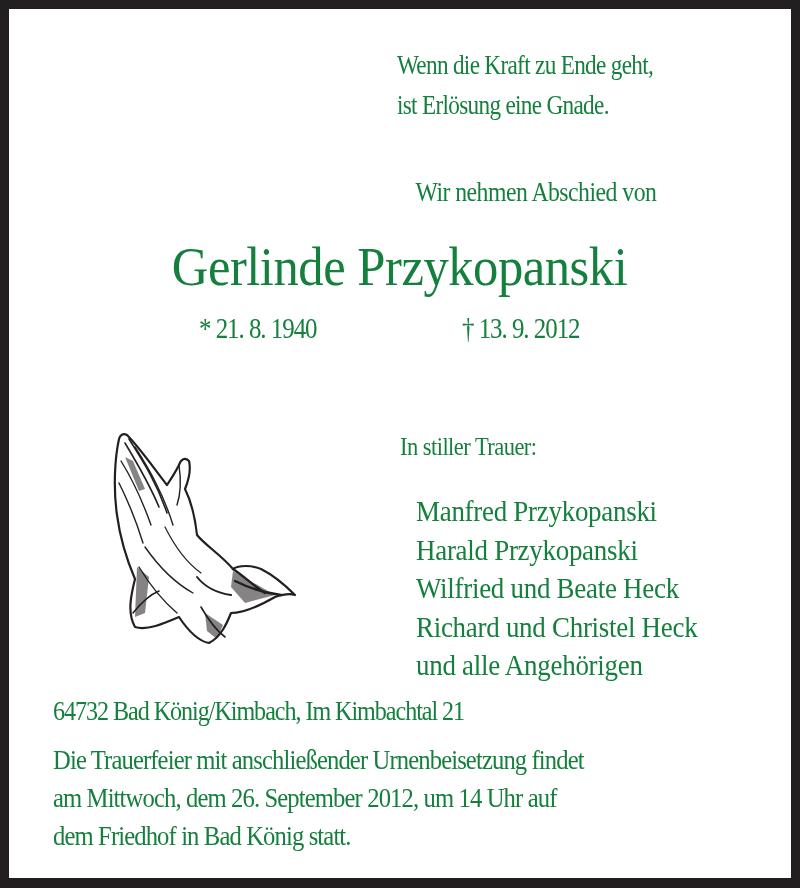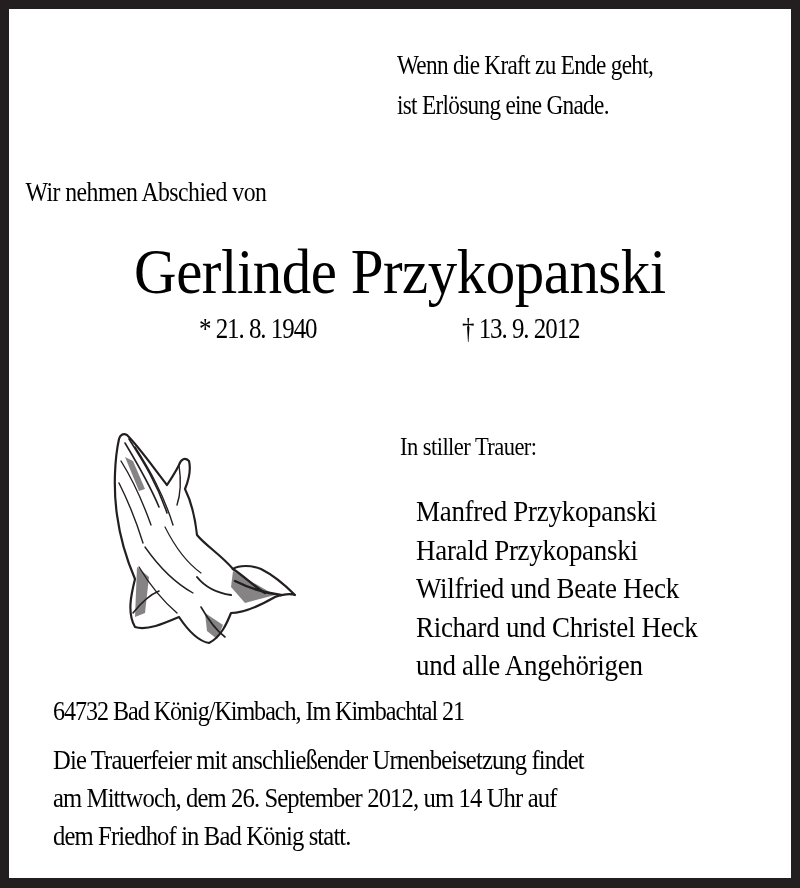--- a/index.html
+++ b/index.html
@@ -1,26 +1,26 @@
 <!DOCTYPE html>
 <html><head>
 <meta charset="utf-8">
 <style>
   html, body { margin: 0; padding: 0; }
   body { width: 800px; height: 888px; background: #231f20; position: relative; overflow: hidden; }
   .sheet {
     position: absolute; left: 9px; top: 9px; width: 782px; height: 869px;
-    background: #ffffff; color: #000000;
+    background: #ffffff; color: #15803d;
     font-family: "Liberation Serif", "DejaVu Serif", serif;
   }
   .abs { position: absolute; white-space: nowrap; }
   .motto { left: 388px; top: 36px; font-size: 27px; line-height: 40px; letter-spacing: -0.8px; transform: scaleX(0.86); transform-origin: left top; }
-  .intro { left: 0; width: 664px; top: 168px; text-align: left; font-size: 27px; letter-spacing: -0.6px; }
+  .intro { left: 0; width: 664px; top: 168px; text-align: right; font-size: 27px; letter-spacing: -0.6px; }
   .intro span { display: inline-block; transform: scaleX(0.88); }
-  .name { left: 0; width: 782px; top: 226px; text-align: center; font-size: 64px; letter-spacing: -0.5px; }
+  .name { left: 0; width: 782px; top: 226px; text-align: center; font-size: 55px; letter-spacing: -0.5px; }
   .name span { display: inline-block; transform: scaleX(0.92); }
   .born { left: 190px; top: 303px; font-size: 29px; letter-spacing: -1.2px; transform: scaleX(0.86); transform-origin: left top; }
   .died { left: 453px; top: 303px; font-size: 29px; letter-spacing: -1.2px; transform: scaleX(0.86); transform-origin: left top; }
   .hands { position: absolute; left: 96px; top: 408px; width: 192px; height: 240px; }
   .mourn-head { left: 391px; top: 424px; font-size: 25px; letter-spacing: -0.6px; transform: scaleX(0.9); transform-origin: left top; }
   .mourners { position: absolute; left: 391px; top: 467px; margin: 16px; padding: 0; list-style: none; }
   .mourners li { font-size: 29px; line-height: 38.5px; white-space: nowrap; letter-spacing: -0.3px; transform: scaleX(0.93); transform-origin: left top; }
   .address { left: 44px; top: 686px; font-size: 28px; letter-spacing: -1.2px; transform: scaleX(0.86); transform-origin: left top; }
   .ceremony { position: absolute; left: 44px; top: 732px; width: 790px; font-size: 28px; line-height: 38px; letter-spacing: -1px; transform: scaleX(0.88); transform-origin: left top; }
   .ceremony div { white-space: nowrap; }

